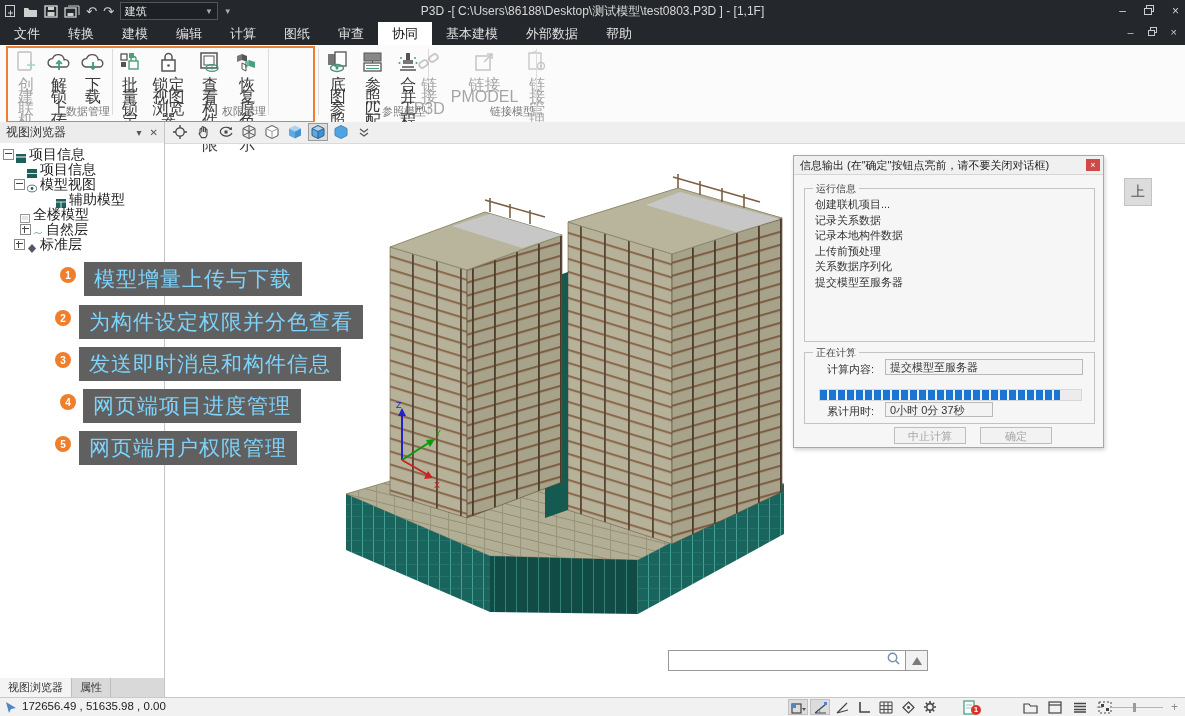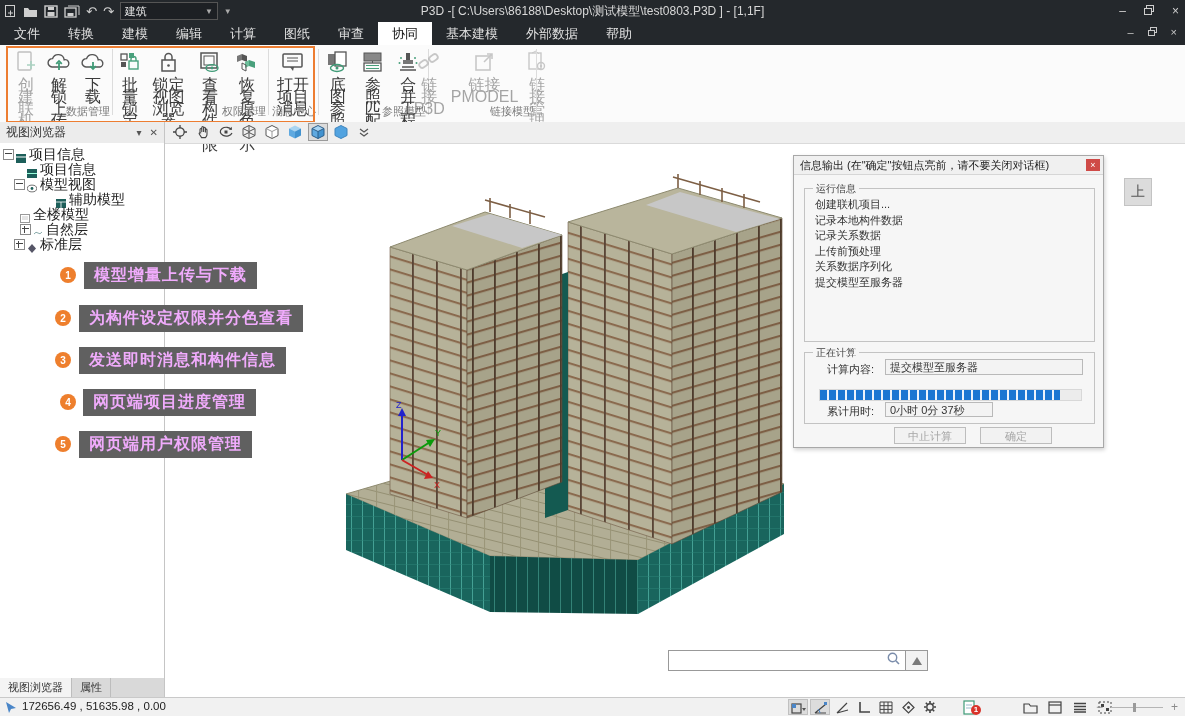--- a/index.html
+++ b/index.html
@@ -43,21 +43,21 @@
   .ebox{width:9px;height:9px;border:1px solid #8a8a8a;background:#fff;position:relative;flex:none;margin-right:2px}
   .ebox::before{content:"";position:absolute;left:1px;right:1px;top:3px;height:1px;background:#444}
   .ebox.plus::after{content:"";position:absolute;top:1px;bottom:1px;left:3px;width:1px;background:#444}
   .ticon{width:10px;height:9px;flex:none;margin-right:3px}
   .ptabs{left:0;top:678px;width:165px;height:19px;background:#d9d9d9;border-right:1px solid #c5c5c5;display:flex;font-size:11px;color:#333;box-sizing:border-box}
   .ptab{padding:0 8px;line-height:18px;border-right:1px solid #bdbdbd}
   .ptab.active{background:#f4f4f4}
   
   .anncircle{width:16px;height:16px;border-radius:50%;background:#ee7f2d;color:#fff;font-size:10px;font-weight:bold;
              display:flex;align-items:center;justify-content:center;z-index:30}
-  .annbox{background:#606060;color:#f0abfc;font-size:16px;font-weight:700;padding:3px 10px;white-space:nowrap;z-index:30;letter-spacing:1px}
+  .annbox{background:#606060;color:#7dd3fc;font-size:21px;font-weight:400;padding:3px 10px;white-space:nowrap;z-index:30;letter-spacing:1px}
   
   .dialog{left:793px;top:155px;width:311px;height:293px;background:#f6f6f6;border:1px solid #a8a8a8;box-shadow:1px 2px 4px rgba(0,0,0,.18);z-index:20;box-sizing:border-box}
   .dtitle{height:18px;background:#f0f0f0;border-bottom:1px solid #d6d6d6;font-size:11px;color:#222;line-height:18px;padding-left:6px}
   .dclose{position:absolute;right:3px;top:3px;width:14px;height:12px;background:#cf4a47;color:#fff;font-size:9px;line-height:12px;text-align:center}
   .fgroup{position:absolute;border:1px solid #c3c3c3}
   .flabel{position:absolute;top:-7px;left:8px;background:#f6f6f6;padding:0 3px;font-size:10px;color:#444}
   .dlog{padding:8px 10px;font-size:11px;color:#333;line-height:15.5px}
   .dfield{position:absolute;border:1px solid #b9b9b9;background:#f3f3f3;font-size:11px;color:#333;line-height:14px;padding:0 4px;box-sizing:border-box}
   .dlabel{position:absolute;font-size:11px;color:#333}
   .pbar{position:absolute;left:14px;top:36px;width:263px;height:12px;background:#ececec;border:1px solid #d8d8d8;box-sizing:border-box}
@@ -235,36 +235,20 @@
             </svg>
           </div>
         <div>恢复</div>
         <div>原色显示</div>
       </div>
     </div>
     <div class="gname">权限管理</div>
   </div>
   <div class="gsep" style="left:268px"></div>
 
-  <div class="rgroup" style="left:270px;width:46px">
-    <div class="rbtns">
-      <div class="rbtn">
-        <div class="ric">
-            <svg width="26" height="26">
-              <rect x="3" y="4" width="19" height="13" rx="1" fill="none" stroke="#555" stroke-width="1.5"></rect>
-              <path d="M7 8h11M7 11h11" stroke="#555"></path>
-              <path d="M10 17l3 4 1-4z" fill="#555"></path>
-            </svg>
-          </div>
-        <div>打开</div>
-        <div>项目消息</div>
-      </div>
-    </div>
-    <div class="gname">消息中心</div>
-  </div>
   <div class="obox"></div>
   <div class="gsep" style="left:318px"></div>
 
   <div class="rgroup" style="left:320px;width:106px">
     <div class="rbtns">
       <div class="rbtn">
         <div class="ric">
             <svg width="26" height="26">
               <rect x="3" y="4" width="11" height="11" fill="#777"></rect>
               <rect x="10" y="2" width="11" height="14" fill="#fff" stroke="#555" stroke-width="1.3"></rect>
@@ -558,22 +542,22 @@
   </div>
 <div class="abs annbox" style="left:79px;top:431px">网页端用户权限管理</div>
 
 <div class="abs dialog">
   <div class="dtitle">信息输出 (在"确定"按钮点亮前，请不要关闭对话框)</div>
   <div class="dclose">×</div>
   <div class="fgroup" style="left:10px;top:32px;width:289px;height:152px">
     <span class="flabel">运行信息</span>
     <div class="dlog">
       <div>创建联机项目...</div>
+      <div>记录关系数据</div>
       <div>记录本地构件数据</div>
-      <div>记录关系数据</div>
       <div>上传前预处理</div>
       <div>关系数据序列化</div>
       <div>提交模型至服务器</div>
     </div>
   </div>
   <div class="fgroup" style="left:10px;top:196px;width:289px;height:70px">
     <span class="flabel">正在计算</span>
     <span class="dlabel" style="left:22px;top:9px">计算内容:</span>
     <div class="dfield" style="left:80px;top:6px;width:198px;height:16px">提交模型至服务器</div>
     <div class="pbar">

